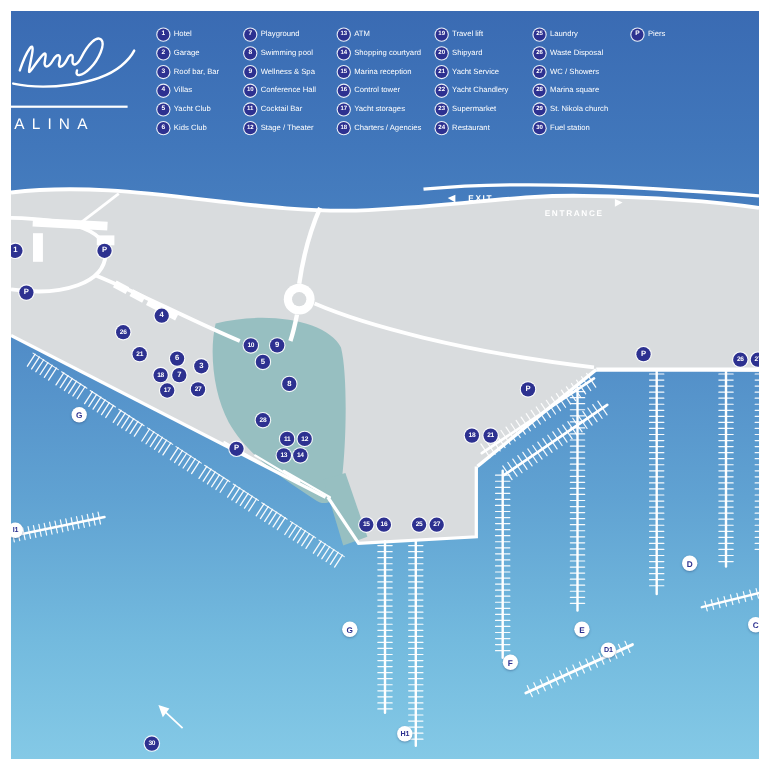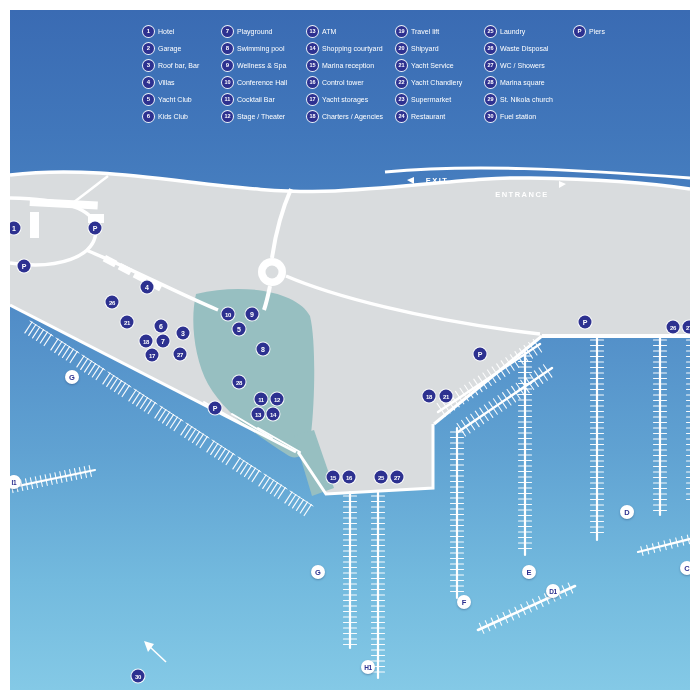--- a/index.html
+++ b/index.html
@@ -491,20 +491,32 @@
           <line x1="232" y1="414" x2="272" y2="438" stroke="#ffffff" stroke-width="2" stroke-linecap="round" opacity="1"></line>
           <line x1="258" y1="428" x2="300" y2="452" stroke="#ffffff" stroke-width="2" stroke-linecap="round" opacity="1"></line>
         </g>
 
       <g>
         <line x1="166" y1="662" x2="149" y2="646" stroke="#fff" stroke-width="1.6"></line>
         <polygon points="144,641 154,644 148,652" fill="#fff"></polygon>
       </g>
     </svg>
 
+    <div class="logo">
+      <svg width="118" height="70" viewBox="0 0 118 70" aria-hidden="true">
+        <g fill="none" stroke="#ffffff" stroke-width="2.2" stroke-linecap="round">
+          <path d="M8,46 C14,28 22,16 19,32 C16,48 14,52 21,42 C29,31 33,26 31,36 C29,45 34,44 38,37
+                   C42,30 46,31 44,38 C42,45 47,44 51,36 C53,31 57,30 56,36 C55,43 60,42 64,34
+                   C70,22 78,14 82,18 C86,22 80,36 72,44 C64,52 58,52 60,46"></path>
+          <path d="M2,58 C30,64 78,60 100,42 C106,37 110,32 112,28"></path>
+        </g>
+      </svg>
+      <div class="logo-line"></div>
+      <div class="logo-word">ALINA</div>
+    </div>
 
     <div class="legend" id="legend">
         <div class="lcol">
           <div class="litem">
             <span class="ldot">1</span>
             <span>Hotel</span>
           </div>
           <div class="litem">
             <span class="ldot">2</span>
             <span>Garage</span>

